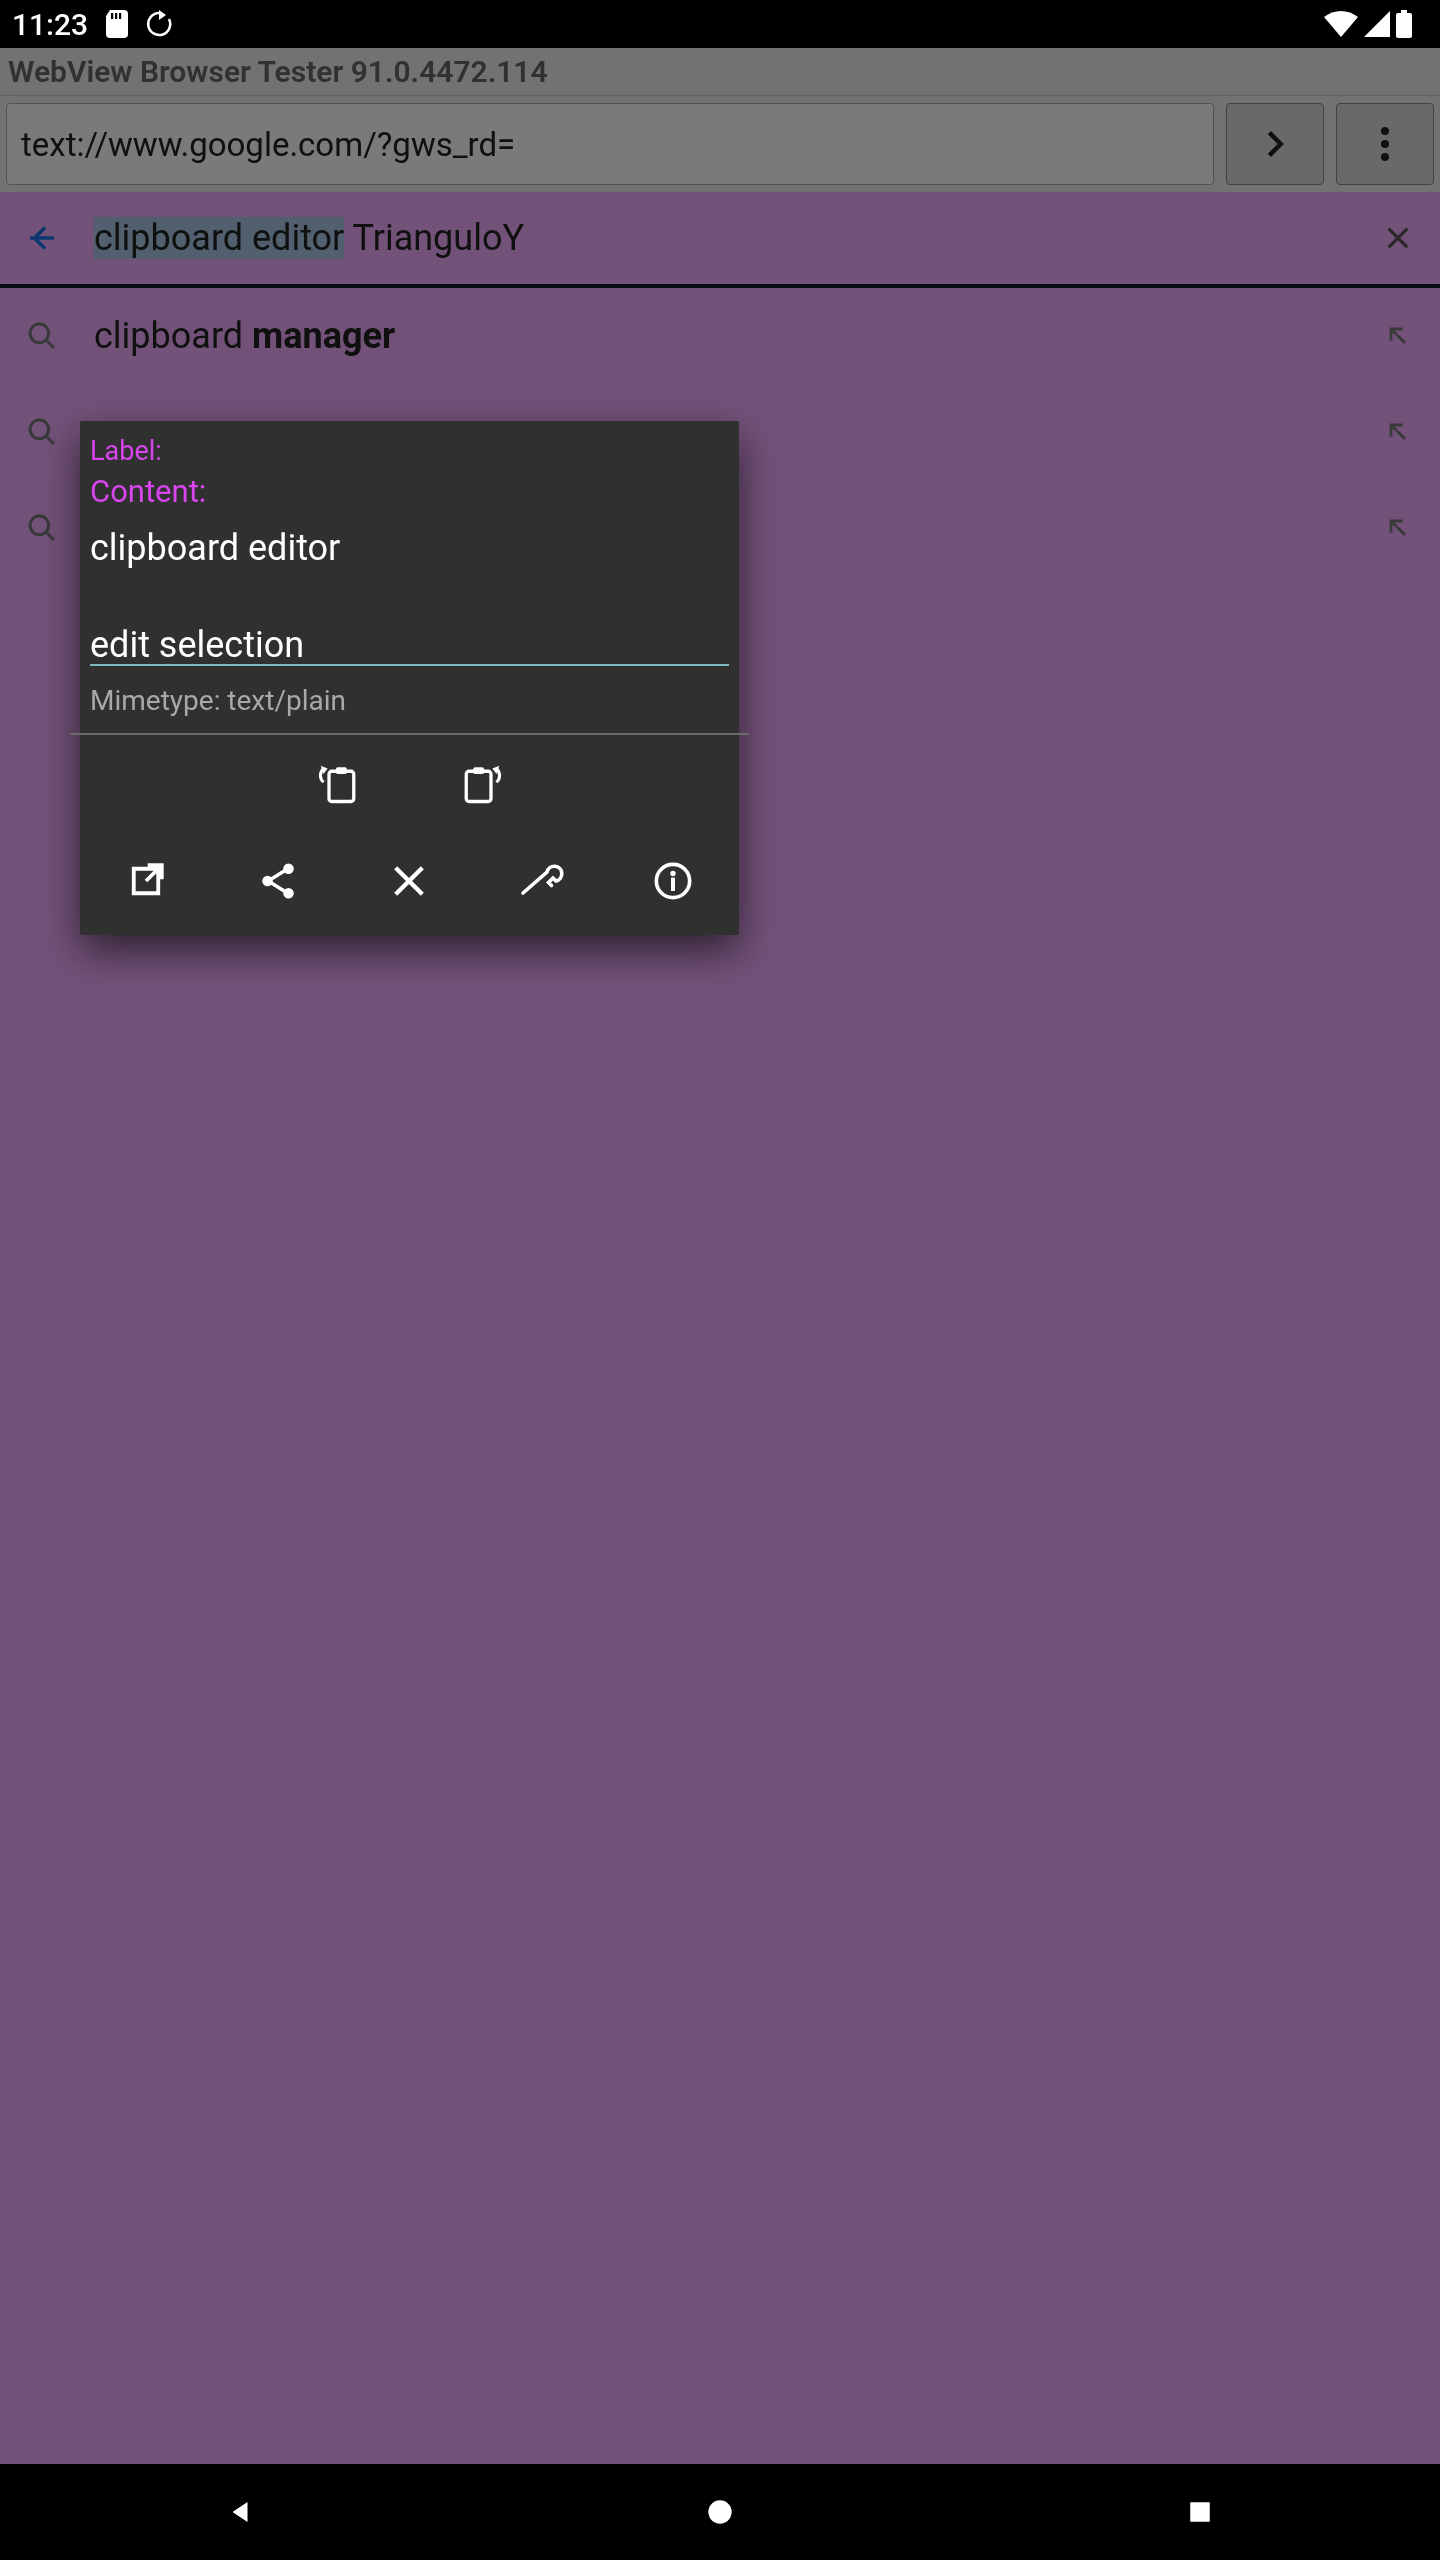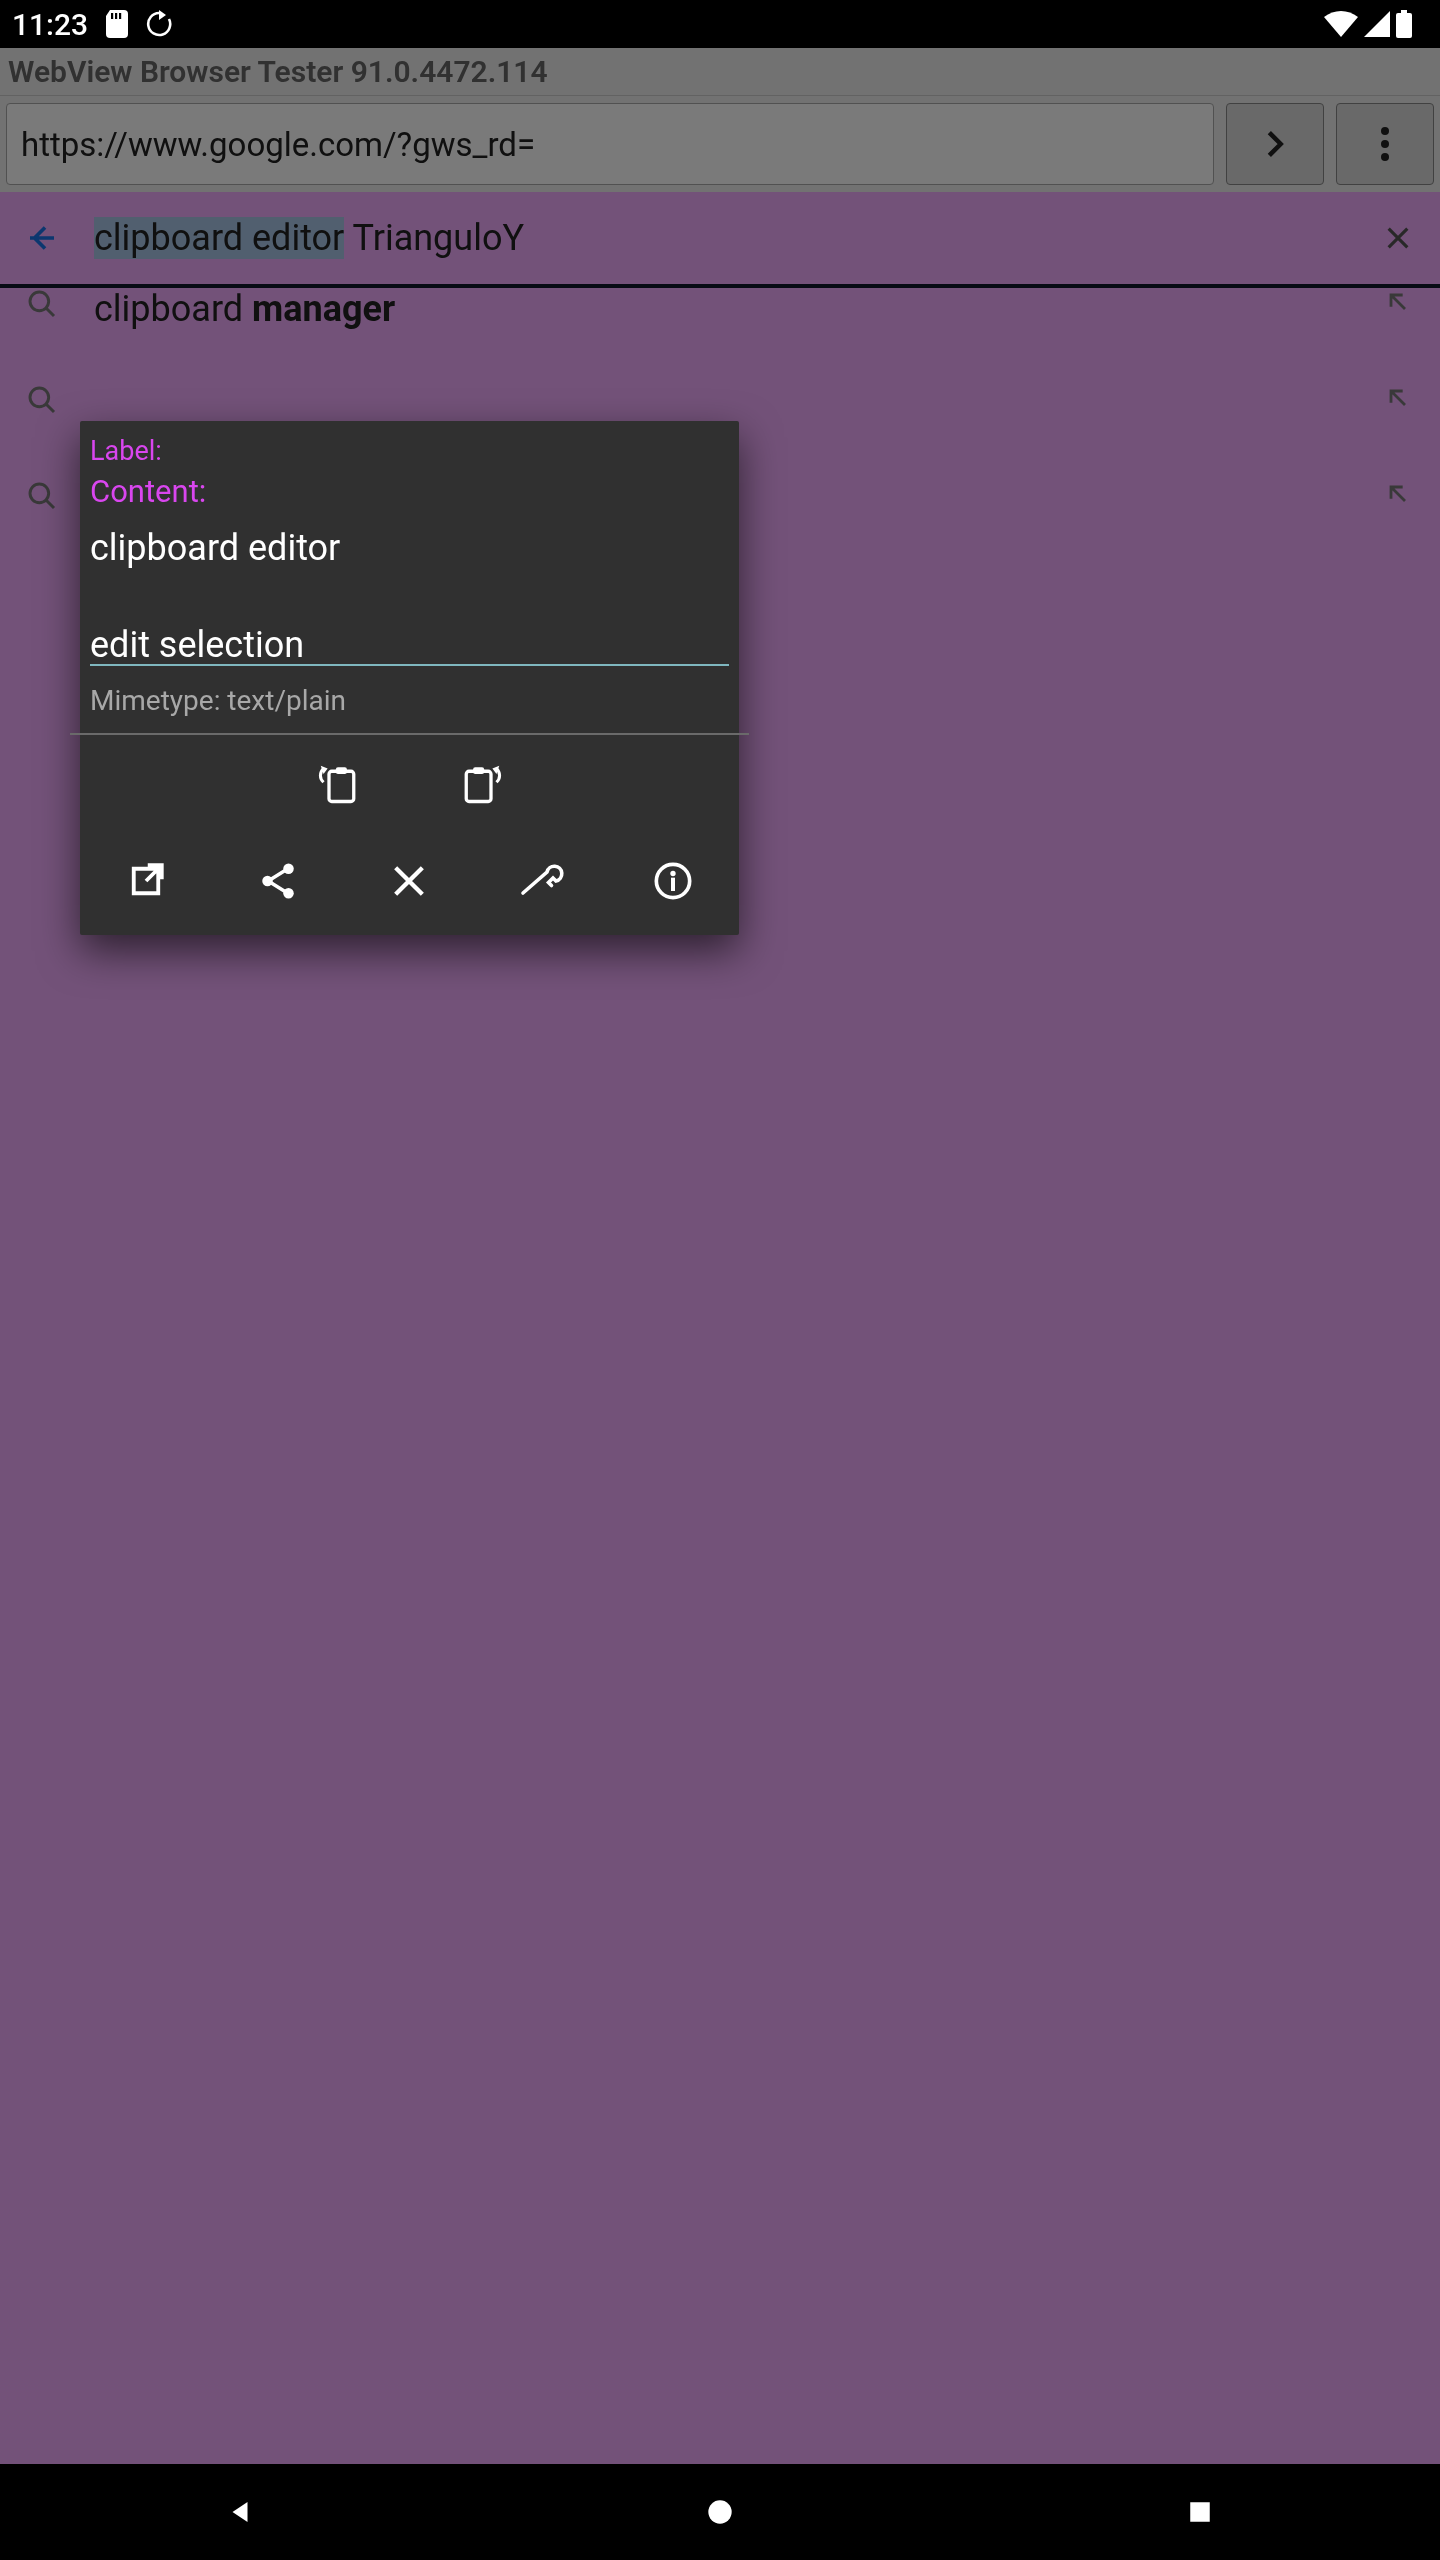--- a/index.html
+++ b/index.html
@@ -19,21 +19,21 @@
   .wv-toolbar { height:96px; background:#eeeeee; display:flex; align-items:center; gap:12px; padding:6px; }
   .wv-url   { flex:1; height:82px; border:1px solid #aaa; border-radius:4px; background:#fff; display:flex; align-items:center; padding:0 14px; font-size:33px; color:#222; overflow:hidden; white-space:nowrap; }
   .wv-btn   { width:98px; height:82px; border:1px solid #888; border-radius:4px; background:#dcdcdc; display:flex; align-items:center; justify-content:center; }
 
   .g-header { height:96px; display:flex; align-items:center; padding:0 14px; border-bottom:4px solid #0f172a; }
   .g-back   { width:56px; display:flex; justify-content:center; }
   .g-query  { flex:1; font-size:36px; color:#222; padding-left:24px; }
   .g-query .sel { background:#a9c7e8; }
   .g-clear  { width:56px; display:flex; justify-content:center; }
 
-  .g-sugg   { height:96px; display:flex; padding:0 14px; }
+  .g-sugg   { height:96px; display:flex; align-items:center; padding:0 14px; }
   .g-sugg .mag { width:56px; display:flex; justify-content:center; }
   .g-sugg .txt { flex:1; font-size:36px; color:#222; padding-left:24px; }
   .g-sugg .ins { width:56px; display:flex; justify-content:center; }
 
   
   .dialog { position:absolute; left:80px; top:421px; width:659px; background:#303030; border-radius:2px; box-shadow:0 16px 40px rgba(0,0,0,0.6); color:#fff; z-index:10; }
   .dlg-body { padding:14px 10px 6px 10px; }
   .dlg-lbl  { font-size:27px; color:#d946ef; padding:0 0 6px 0; }
   .dlg-input{ width:calc(100% - 0px); margin:0 0 22px 0; padding:10px 0 8px 0; background:transparent; border:none; border-bottom:1px solid #888; color:#fff; font-size:36px; outline:none; }
   .dlg-ta   { width:100%; min-height:150px; background:transparent; border:none; border-bottom:2px solid #7fb7bf; color:#fff; font-size:36px; outline:none; padding:8px 0 10px 0; resize:none; line-height:1.35; }
@@ -89,21 +89,21 @@
         </svg>
     </span>
   </div>
 </div>
 
 <div class="backdrop">
 
   <div class="wv-title">WebView Browser Tester 91.0.4472.114</div>
 
   <div class="wv-toolbar">
-    <div class="wv-url">https://www.google.com/?gws_rd=</div>
+    <div class="wv-url">text://www.google.com/?gws_rd=</div>
     <div class="wv-btn">
       <svg width="34" height="34" viewBox="0 0 24 24">
           <path fill="none" stroke="#222" stroke-width="3.2" d="M8 4l8 8-8 8"></path>
         </svg>
     </div>
     <div class="wv-btn">
       <svg width="10" height="36" viewBox="0 0 10 36">
           <circle cx="5" cy="5" r="4" fill="#222"></circle>
           <circle cx="5" cy="18" r="4" fill="#222"></circle>
           <circle cx="5" cy="31" r="4" fill="#222"></circle>

